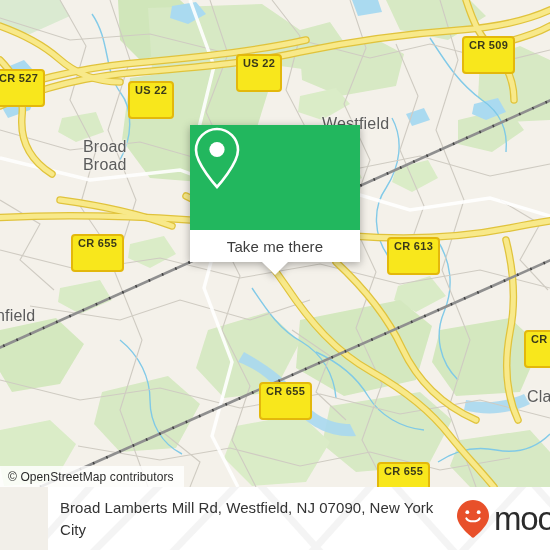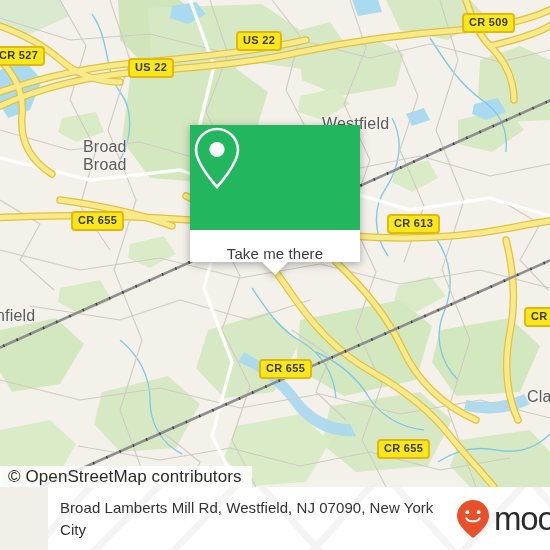--- a/index.html
+++ b/index.html
@@ -35,41 +35,42 @@
   
   .shield {
     position: absolute;
     background: #f8e71c;
     border: 2px solid #e3b80c;
     border-radius: 4px;
     color: #3a3a1a;
     font-size: 11px;
     font-weight: bold;
     letter-spacing: .3px;
-    padding: 1px 5px 2px 5px;
+    padding: 1px 5px 20px 5px;
     line-height: 13px;
     white-space: nowrap;
+    margin-top: 23px;
   }
 
   
   #popup {
     position: absolute;
     left: 190px; top: 125px;
     width: 170px;
     filter: drop-shadow(0 2px 4px rgba(0,0,0,.32));
   }
   #popup-green {
     background: #22b75e;
     height: 105px;
     display: flex; align-items: center; justify-content: center;
   }
   #popup-white {
     background: #ffffff;
     height: 32px;
-    display: flex; align-items: flex-end; justify-content: center;
+    display: flex; align-items: center; justify-content: center;
     position: relative;
   }
   #popup-label {
     color: #3c3c3c;
     font-size: 15px;
     letter-spacing: .1px;
   }
   #popup-tail {
     position: absolute;
     left: 50%; top: 100%;
@@ -81,21 +82,21 @@
   }
 
   
   #osm-bar {
     position: absolute;
     left: 0; top: 466px;
     height: 21px;
     padding: 0 10px 0 8px;
     background: rgba(255,255,255,.82);
     display: flex; align-items: center;
-    font-size: 17px;
+    font-size: 12px;
     color: #2b2b2b;
     letter-spacing: .1px;
   }
 
   
   #footer {
     position: absolute;
     left: 0; top: 487px; width: 550px; height: 63px;
     background: #ffffff;
     display: flex; align-items: center;

